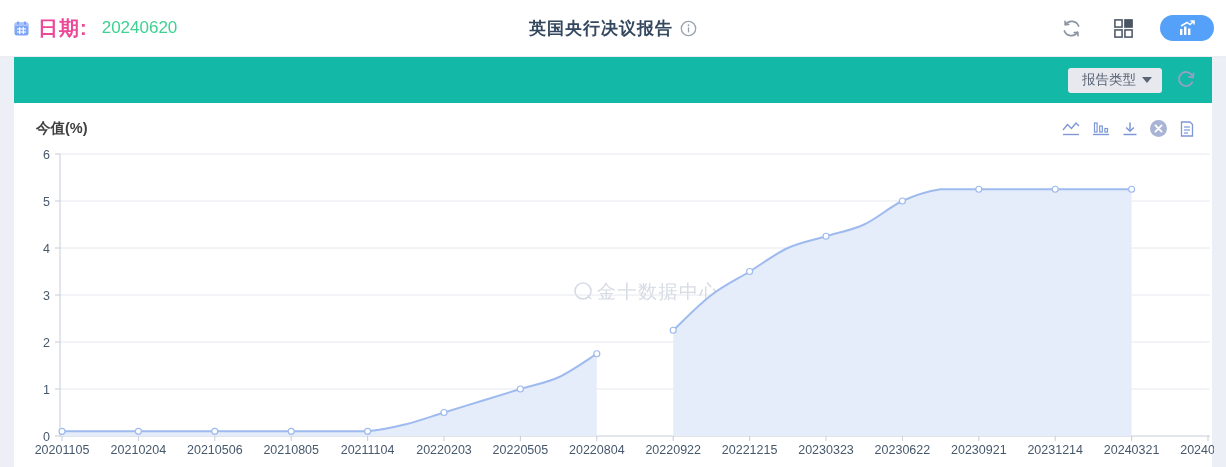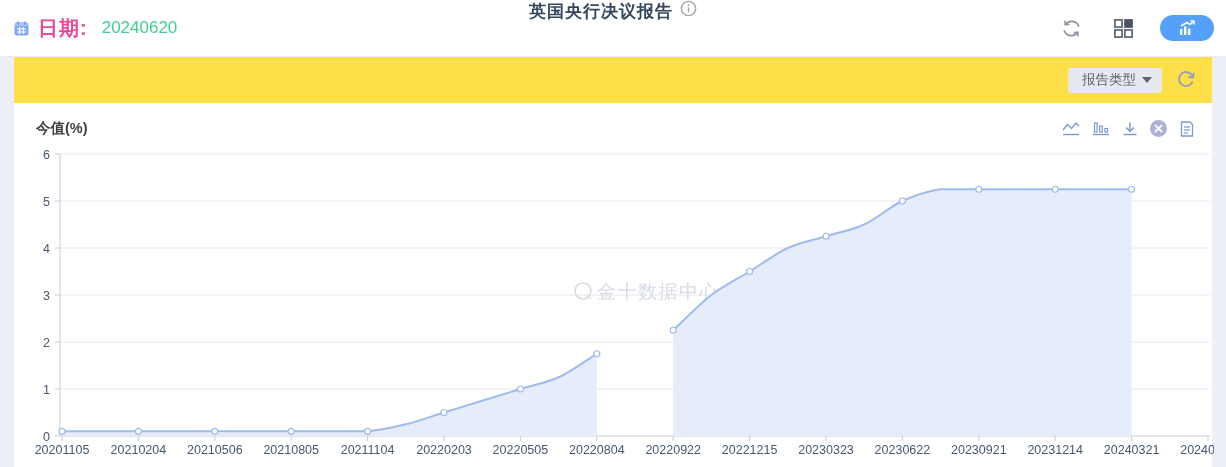--- a/index.html
+++ b/index.html
@@ -14,36 +14,36 @@
     position:relative; height:57px; background:#ffffff;
     border-bottom:1px solid #ecedf2;
     display:flex; align-items:center;
   }
   .date-group{ display:flex; align-items:center; padding-left:14px; z-index:2; }
   .date-group .cal{ width:15px; height:15px; margin-right:9px; }
   .date-label{ font-size:20px; font-weight:bold; color:#ec4899; letter-spacing:1px;text-align:right;}
   .date-value{ font-size:17px; color:#3ed193; margin-left:14px; }
   .title-wrap{
     position:absolute; left:0; right:0; top:0; height:57px;
-    display:flex; justify-content:center; z-index:1;
+    display:flex; align-items:center; justify-content:center; z-index:1;
   }
   .page-title{ font-size:17px; font-weight:bold; color:#33475e; letter-spacing:1px; }
   .info-icon{ width:17px; height:17px; margin-left:7px; }
   .header-right{ margin-left:auto; display:flex; align-items:center; z-index:2; padding-right:12px;}
   .icon-btn{ background:none; border:none; cursor:pointer; display:flex; align-items:center; }
   .sync-btn{ margin-right:30px; }
   .grid-btn{ margin-right:26px; }
   .pill-btn{
     width:54px; height:26px; border-radius:13px; background:#55a0f8;
     border:none; display:flex; align-items:center; justify-content:center; cursor:pointer;
   }
   
   .content{ margin:0 14px; height:410px; }
   .filter-bar{
-    height:46px; background:#fde047;
+    height:46px; background:#14b8a6;
     display:flex; align-items:center; justify-content:flex-end;
     padding-right:16px;
   }
   .report-type-btn{
     height:25px; padding:0 10px 0 14px; background:#e7e9ef; border:none; border-radius:3px;
     font-family:inherit; font-size:13.5px; color:#5b6575; display:flex; align-items:center; cursor:pointer;
   }
   .caret-down{
     width:0; height:0; margin-left:6px;
     border-left:5px solid transparent; border-right:5px solid transparent;

